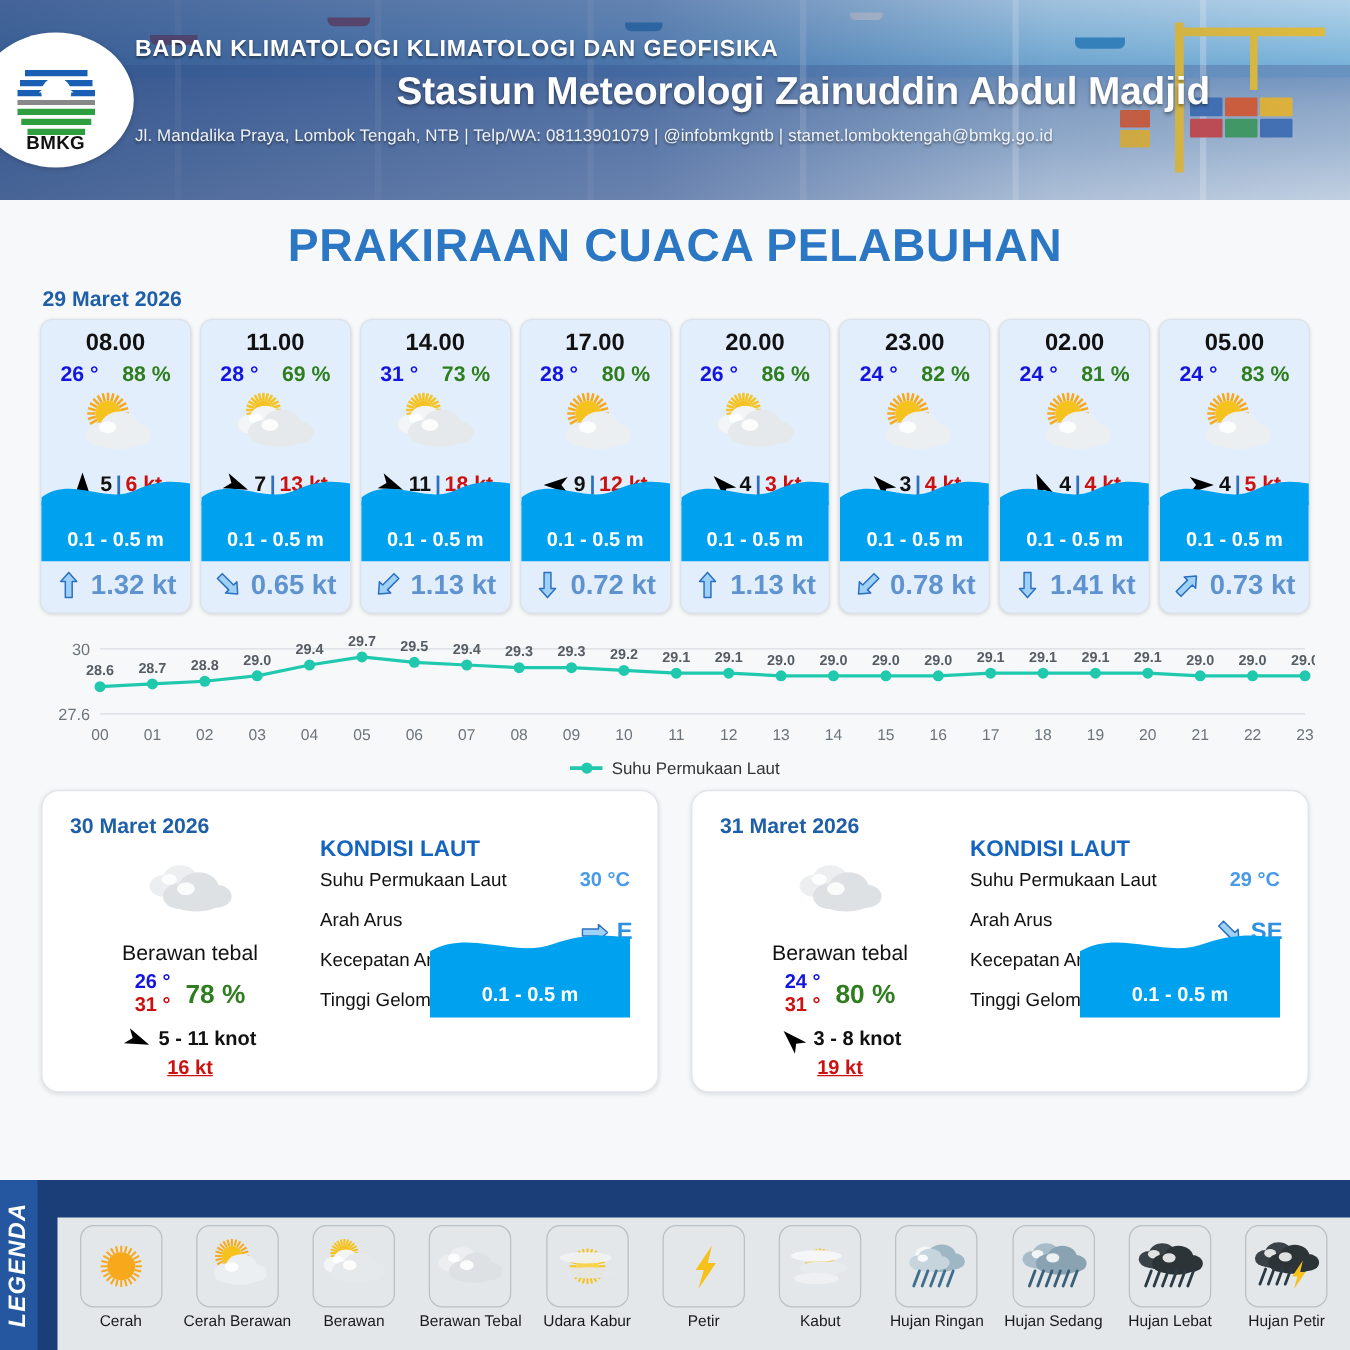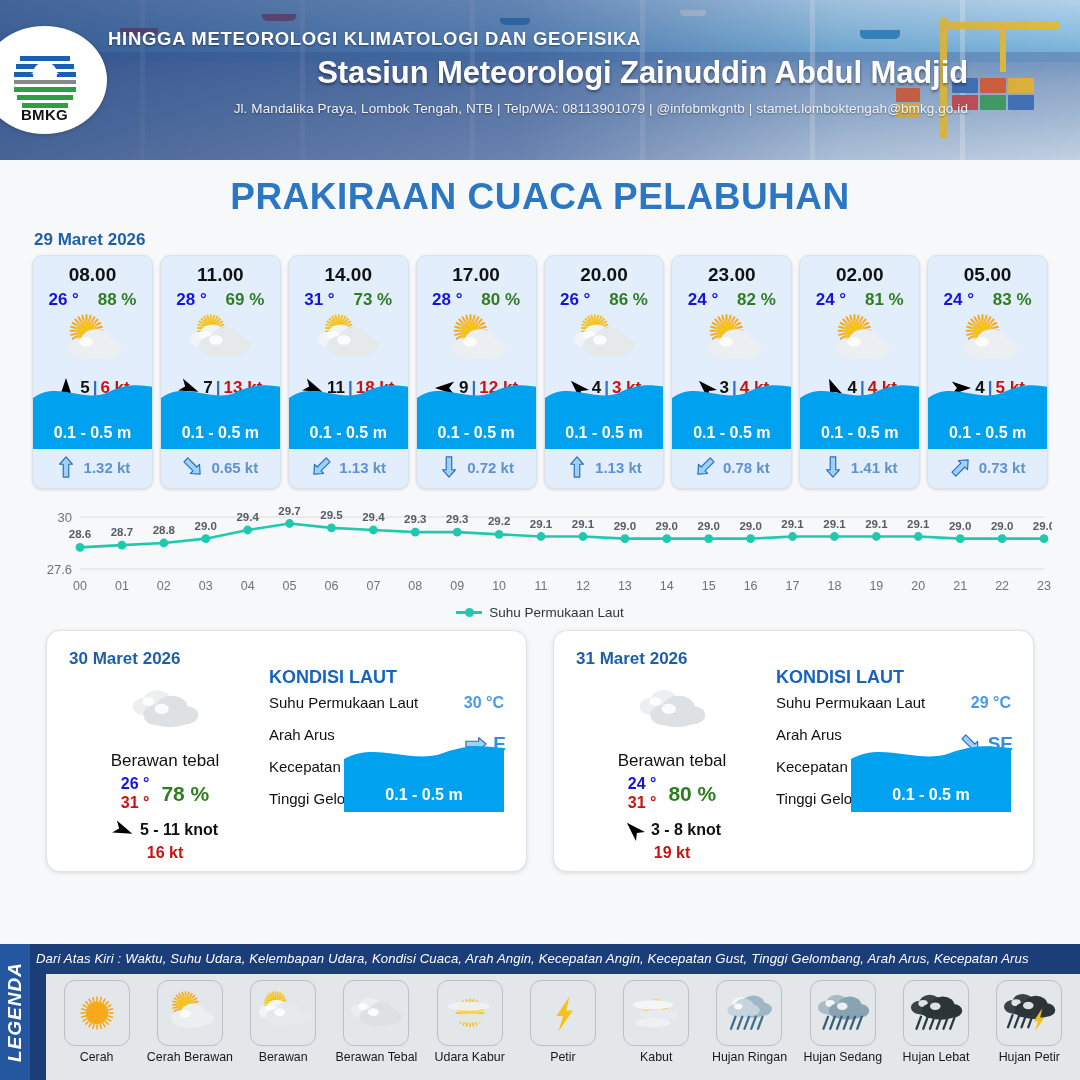--- a/index.html
+++ b/index.html
@@ -48,21 +48,20 @@
     text-shadow:0 1px 2px rgba(0,0,0,.45);
   }
   .hdr-line2 {
     font-size:31px; font-weight:bold; color:#fff; margin-top:5px; letter-spacing:-.1px;
     text-shadow:0 2px 3px rgba(0,0,0,.45);
     text-align:right;
   }
   .hdr-line3 {
     font-size:13.5px; color:#f0f4f8; margin-top:10px; letter-spacing:.1px;
     text-shadow:0 1px 2px rgba(0,0,0,.45);
-    text-align:right;
   }
 
   
   .title-wrap { text-align:center; padding-top:16px; }
   .title-main {
     font-size:37px; font-weight:bold; color:#2b77c4; letter-spacing:.5px;
     text-shadow:1px 1px 0 rgba(255,255,255,.9);
   }
   .title-sub {
     font-size:25px; font-weight:bold; color:#4b8fd6; margin-top:5px;
@@ -100,52 +99,52 @@
   .c-bar { color:#2f6fc0; font-weight:bold; }
   .c-gust { color:#cc1111; font-weight:bold; }
   .c-wave { position:relative; height:48px; background:#00a2f0; margin-top:-2px; }
   .c-wave svg { position:absolute; top:-17px; left:0; display:block; }
   .c-wave-txt {
     position:absolute; left:0; right:0; bottom:7px; text-align:center;
     font-size:16px; font-weight:bold; color:#fff;
   }
   .c-cur {
     display:flex; align-items:center; justify-content:center; gap:7px;
-    padding:6px 0 9px; font-size:15px; font-weight:bold; color:#5f93cf;
+    padding:6px 0 9px; font-size:22px; font-weight:bold; color:#5f93cf;
   }
 
   
   .chart-box { margin:10px 28px 0; height:100px; position:relative; }
   .legend-row {
     display:flex; justify-content:center; align-items:center; gap:7px;
     margin-top:6px; font-size:13.5px; color:#333;
   }
   .legend-mark { width:26px; height:3px; background:#20c9ad; position:relative; }
   .legend-mark::after {
     content:""; position:absolute; left:9px; top:-3px; width:9px; height:9px;
     border-radius:50%; background:#20c9ad;
   }
 
   
-  .days { display:flex; gap:26px; padding:10px 46px 0; }
+  .days { display:flex; gap:26px; padding:10px 33px 0; }
   .day {
     flex:1; background:#fff; border:1px solid #e0e4e9; border-radius:14px;
     height:242px; position:relative; box-shadow:0 1px 4px rgba(0,0,0,.12);
   }
   .day-date { position:absolute; left:22px; top:18px; font-size:17px; font-weight:bold; color:#1f5fa8; }
   .day-left { position:absolute; left:18px; top:48px; width:200px; text-align:center; }
   .day-icon { height:62px; display:flex; align-items:center; justify-content:center; }
   .day-cond { font-size:17px; color:#111; margin-top:10px; }
   .day-tr { display:flex; align-items:center; justify-content:center; gap:12px; margin-top:4px; }
   .day-temps { text-align:left; line-height:1.18; }
   .day-tmin { font-size:16px; font-weight:bold; color:#1414e0; }
   .day-tmax { font-size:16px; font-weight:bold; color:#cc1111; }
   .day-hum { font-size:21px; font-weight:bold; color:#2e7d1e; }
   .day-wind { display:flex; align-items:center; justify-content:center; gap:6px; margin-top:6px; font-size:16px; font-weight:bold; color:#111; }
-  .day-gust { font-size:16px; font-weight:bold; color:#cc1111; margin-top:3px; }
+  .day-gust { font-size:16px; font-weight:bold; color:#cc1111; margin-top:3px;text-decoration:underline; }
   .day-right { position:absolute; left:222px; top:36px; right:16px; }
   .sea-title { font-size:18px; font-weight:bold; color:#1565c0; margin-bottom:6px; }
   .sea-row { position:relative; height:32px; font-size:15px; color:#111; }
   .sea-val { position:absolute; right:6px; top:0; font-size:16px; font-weight:bold; color:#4a9ae8; }
   .sea-val2 { position:absolute; right:6px; top:16px; font-size:16px; font-weight:bold; color:#4a9ae8; }
   .sea-dir { position:absolute; right:4px; top:6px; display:flex; align-items:center; gap:6px; }
   .sea-dir-txt { font-size:19px; font-weight:bold; color:#2f8fe0; }
   .wave-badge {
     position:absolute; right:6px; bottom:10px; width:160px; height:50px;
     background:#00a2f0; overflow:visible;
@@ -233,21 +232,21 @@
           <path d="M11 57 h56 v5 h-56 z" fill="#2e9e3e"></path>
           <path d="M16 65 h46 v5 h-46 z" fill="#2e9e3e"></path>
           <path d="M25 36 q14 -13 28 0 z" fill="#fff"></path>
         </g>
       </svg>
       <div class="logo-txt">BMKG</div>
     </div>
   </div>
 
   <div class="hdr-text">
-    <div class="hdr-line1">HINGGA METEOROLOGI KLIMATOLOGI DAN GEOFISIKA</div>
+    <div class="hdr-line1">BADAN KLIMATOLOGI KLIMATOLOGI DAN GEOFISIKA</div>
     <div class="hdr-line2">Stasiun Meteorologi Zainuddin Abdul Madjid</div>
     <div class="hdr-line3">Jl. Mandalika Praya, Lombok Tengah, NTB | Telp/WA: 08113901079 | @infobmkgntb | stamet.lomboktengah@bmkg.go.id</div>
   </div>
 </div>
 
 <div class="title-wrap">
   <div class="title-main">PRAKIRAAN CUACA PELABUHAN</div>
 </div>
 
 <div class="date-label">29 Maret 2026</div>
@@ -1018,21 +1017,20 @@
           <div class="wave-badge-txt">0.1 - 0.5 m</div>
         </div>
       </div>
     </div>
   </div>
 
 <div class="legenda">
   <div class="legenda-side">
     <span>LEGENDA</span>
   </div>
-  <div class="legenda-note">Dari Atas Kiri : Waktu, Suhu Udara, Kelembapan Udara, Kondisi Cuaca, Arah Angin, Kecepatan Angin, Kecepatan Gust, Tinggi Gelombang, Arah Arus, Kecepatan Arus</div>
   <div class="legenda-items" id="legitems">
       <div class="leg-item">
         <div class="leg-box">
           <svg width="60" height="52" viewBox="0 0 80 62">
             <line x1="55" y1="31" x2="62" y2="31" stroke="#f7a81b" stroke-width="2.2"></line>
             <line x1="54.488887394336025" y1="34.88228567653781" x2="61.2503681783595" y2="36.69401899225546" stroke="#f7a81b" stroke-width="2.2"></line>
             <line x1="52.99038105676658" y1="38.5" x2="59.05255888325765" y2="42" stroke="#f7a81b" stroke-width="2.2"></line>
             <line x1="50.60660171779821" y1="41.60660171779821" x2="55.55634918610404" y2="46.55634918610404" stroke="#f7a81b" stroke-width="2.2"></line>
             <line x1="47.5" y1="43.99038105676658" x2="51" y2="50.052558883257646" stroke="#f7a81b" stroke-width="2.2"></line>
             <line x1="43.88228567653781" y1="45.488887394336025" x2="45.69401899225546" y2="52.2503681783595" stroke="#f7a81b" stroke-width="2.2"></line>

